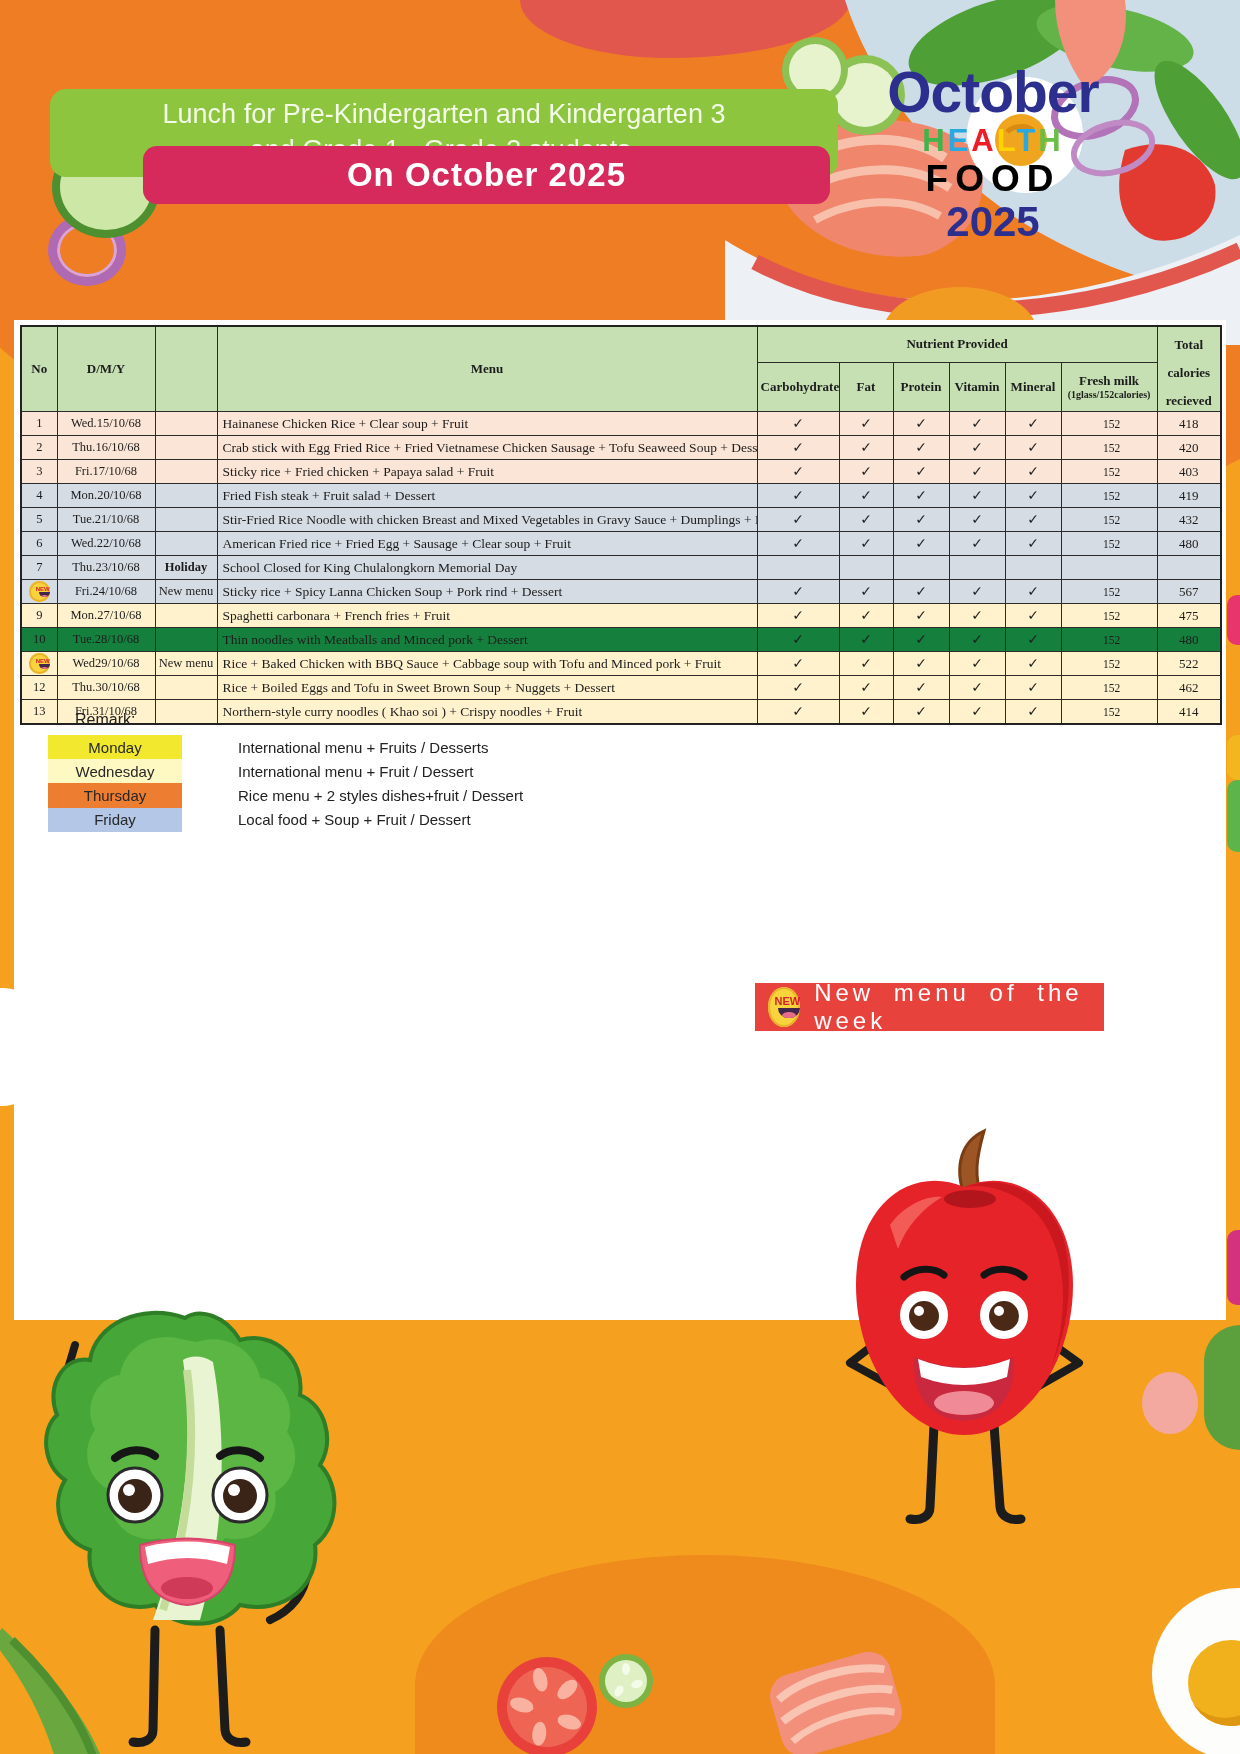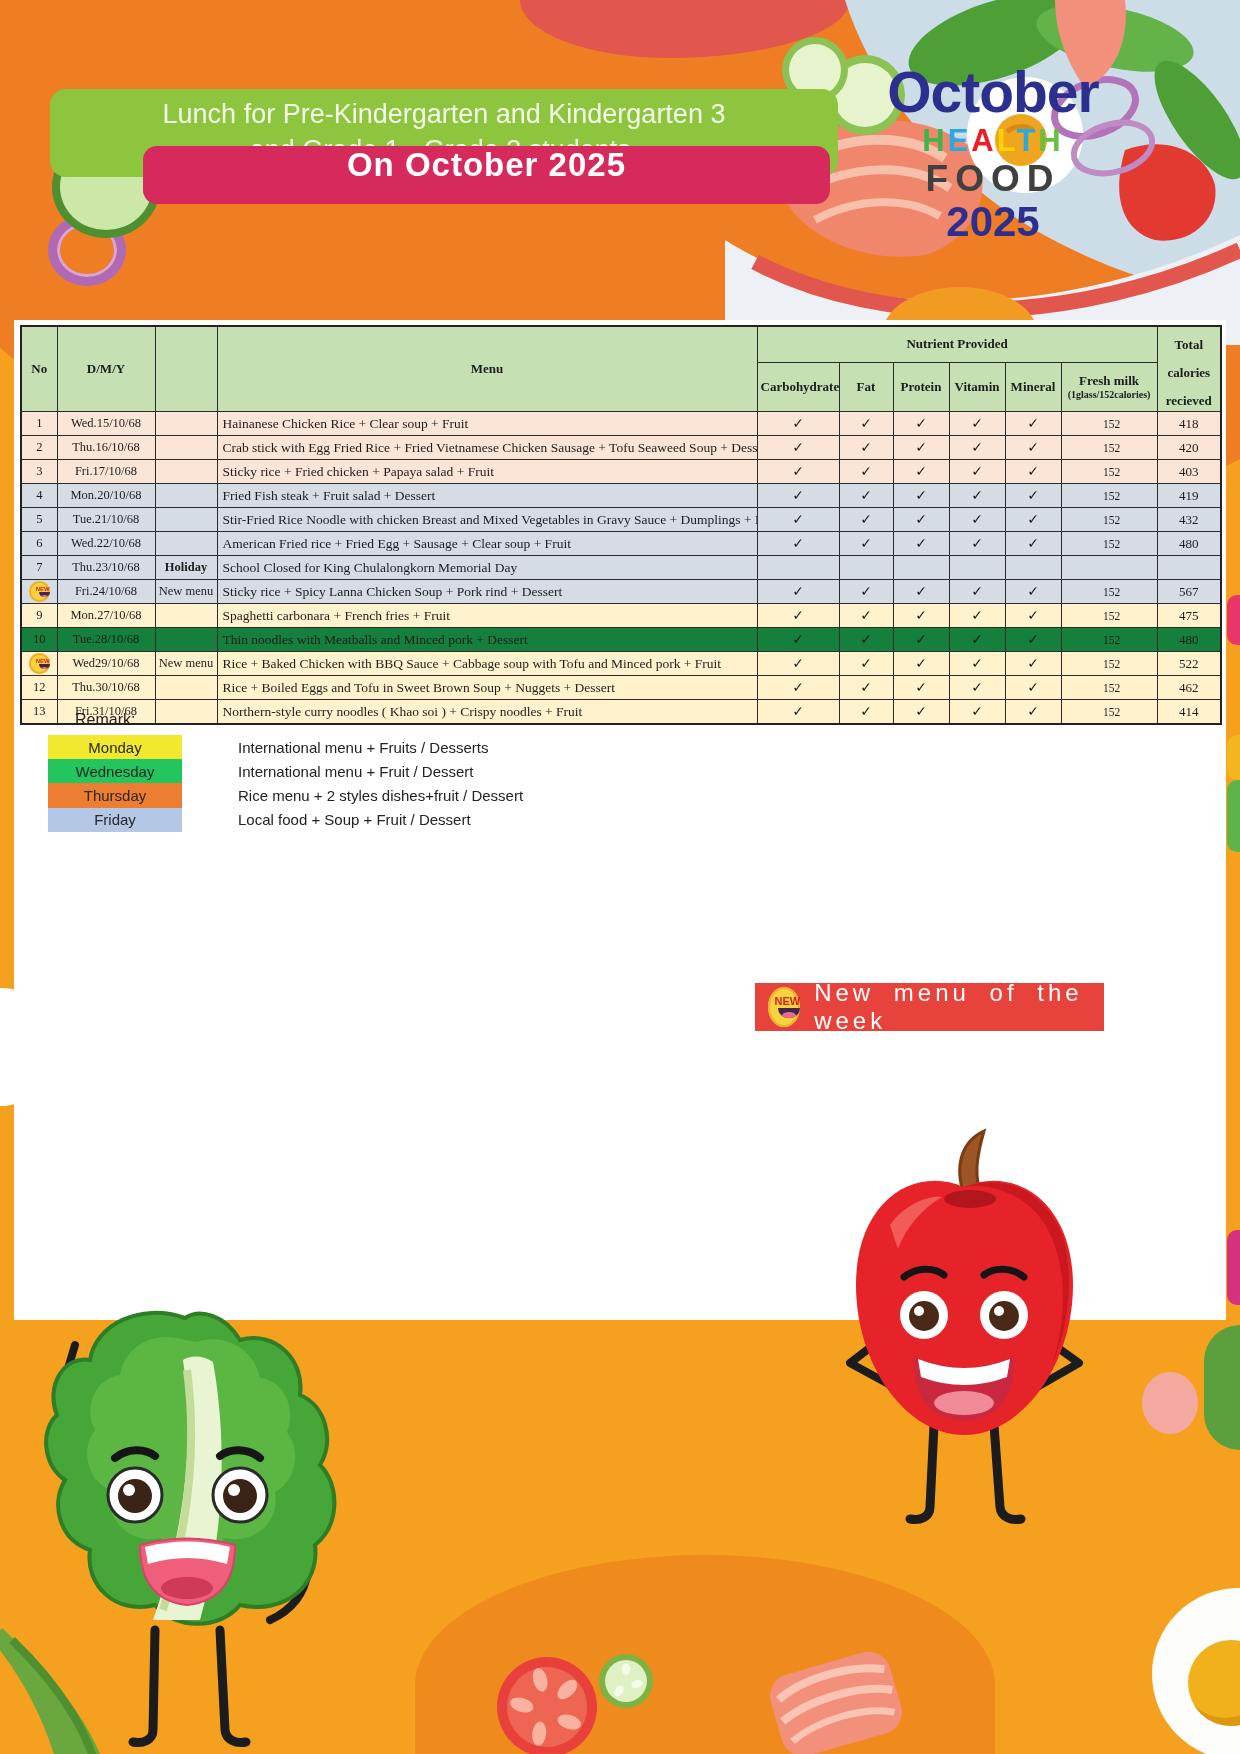--- a/index.html
+++ b/index.html
@@ -15,27 +15,27 @@
   .edge.magenta{top:1230px;height:75px;background:#d4317e;}
   .edge-leaf{position:absolute;right:0;top:1325px;width:36px;height:125px;background:#5ba03c;border-radius:40px 0 0 40px;}
   .edge-radish{position:absolute;left:1142px;top:1372px;width:56px;height:62px;background:#f4a9a0;border-radius:50%;}
   .left-dot{position:absolute;left:-48px;top:988px;width:100px;height:118px;background:#fff;border-radius:50%;}
   .onion-ring-tl{position:absolute;left:48px;top:214px;width:60px;height:54px;border:9px solid #b06ab3;border-radius:50%;box-shadow:inset 0 0 0 3px #d9a3dd;}
   .cuke-tl{position:absolute;left:52px;top:136px;width:92px;height:86px;background:#cde8a6;border:8px solid #4e8f2f;border-radius:50%;z-index:4;}
   .salmon-top{position:absolute;left:1048px;top:0;width:92px;height:86px;background:repeating-linear-gradient(100deg,#f2907b 0 14px,#f8c0ab 14px 20px);border-radius:0 0 50% 50%;}
   
   .banner-green{position:absolute;left:50px;top:57px;width:788px;height:88px;background:#8dc63e;border-radius:16px;display:flex;flex-direction:column;align-items:center;justify-content:center;z-index:5;margin-top:32px;}
   .banner-green div{color:#f4fbe9;font-size:27px;line-height:1.32;}
-  .banner-pink{position:absolute;left:143px;top:146px;width:687px;height:58px;background:#d62a5c;border-radius:14px;display:flex;align-items:flex-start;justify-content:center;z-index:5;}
+  .banner-pink{position:absolute;left:143px;top:146px;width:687px;height:58px;background:#d62a5c;border-radius:14px;display:flex;align-items:center;justify-content:center;z-index:5;}
   .banner-pink div{color:#fff;font-size:33px;font-weight:600;letter-spacing:1px;}
   
   .logo{position:absolute;left:828px;top:64px;width:330px;text-align:center;z-index:6;}
   .logo-month{font-size:57px;font-weight:bold;color:#2d2f8e;letter-spacing:-1px;line-height:1;}
   .logo-health{font-size:31px;font-weight:bold;letter-spacing:3px;line-height:1.15;margin-top:2px;}
-  .logo-food{font-size:37px;font-weight:bold;color:#404040;letter-spacing:7px;line-height:1.1;}
+  .logo-food{font-size:37px;font-weight:bold;color:#000000;letter-spacing:7px;line-height:1.1;}
   .logo-year{font-size:42px;font-weight:600;color:#2d2f8e;line-height:1.1;}
   .bowl{position:absolute;right:0;top:0;z-index:3;}
   
   .panel{position:absolute;left:14px;top:320px;width:1212px;height:1000px;background:#fff;z-index:5;}
   .menu-table{position:absolute;left:6px;top:5px;width:1200px;border-collapse:collapse;table-layout:fixed;border:2px solid #222;font-family:"Liberation Serif",serif;}
   .menu-table th,.menu-table td{border:1px solid #2b2b2b;padding:0 3px;text-align:center;color:#1c1c1c;overflow:hidden;white-space:nowrap;}
   .menu-table thead th{background:#c6e0b4;font-size:13px;font-weight:bold;}
   .menu-table tr.h1 th{height:30px;}
   .menu-table tr.h2 th{height:42px;}
   .menu-table tbody tr{height:24px;}
@@ -351,21 +351,21 @@
         </tbody>
     </table>
 
     <div class="remark-label">Remark:</div>
     <div class="legend">
         <div class="lg-row">
           <div class="lg-cell" style="background: rgb(242, 233, 46);">Monday</div>
           <div class="lg-desc">International menu + Fruits / Desserts</div>
         </div>
         <div class="lg-row">
-          <div class="lg-cell" style="background: #22c55e;">Wednesday</div>
+          <div class="lg-cell" style="background: #fef9c3;">Wednesday</div>
           <div class="lg-desc">International menu + Fruit / Dessert</div>
         </div>
         <div class="lg-row">
           <div class="lg-cell" style="background: rgb(237, 125, 49);">Thursday</div>
           <div class="lg-desc">Rice menu + 2 styles dishes+fruit / Dessert</div>
         </div>
         <div class="lg-row">
           <div class="lg-cell" style="background: rgb(180, 199, 231);">Friday</div>
           <div class="lg-desc">Local food + Soup + Fruit / Dessert</div>
         </div>

